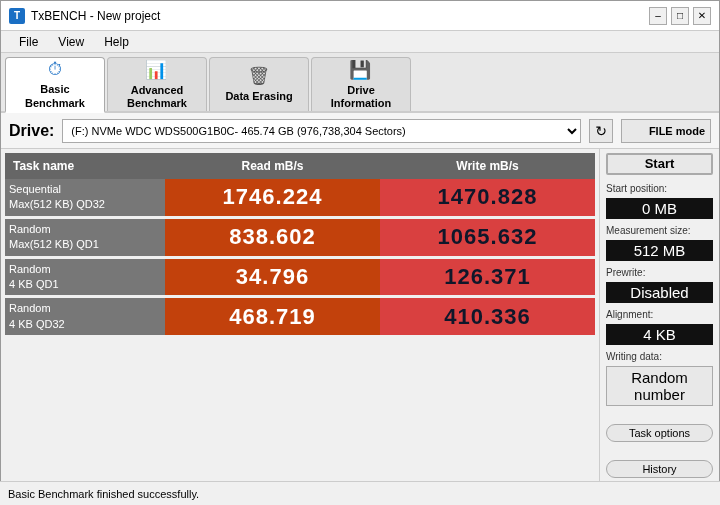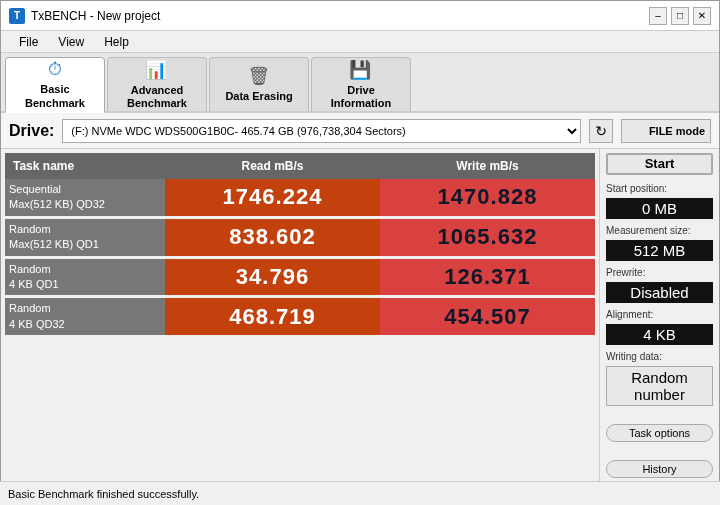--- a/index.html
+++ b/index.html
@@ -321,21 +321,21 @@
       <td class="write-cell">1065.632</td>
     </tr>
           <tr class="bench-row">
       <td class="row-label">Random<br>4 KB QD1</td>
       <td class="read-cell">34.796</td>
       <td class="write-cell">126.371</td>
     </tr>
           <tr class="bench-row">
       <td class="row-label">Random<br>4 KB QD32</td>
       <td class="read-cell">468.719</td>
-      <td class="write-cell">454.507</td>
+      <td class="write-cell">410.336</td>
     </tr>
         </tbody>
     </table>
   </div>
 
   <div id="right-panel">
     <button id="start-btn">Start</button>
 
     <span class="panel-label">Start position:</span>
     <div class="panel-value">0 MB</div>

